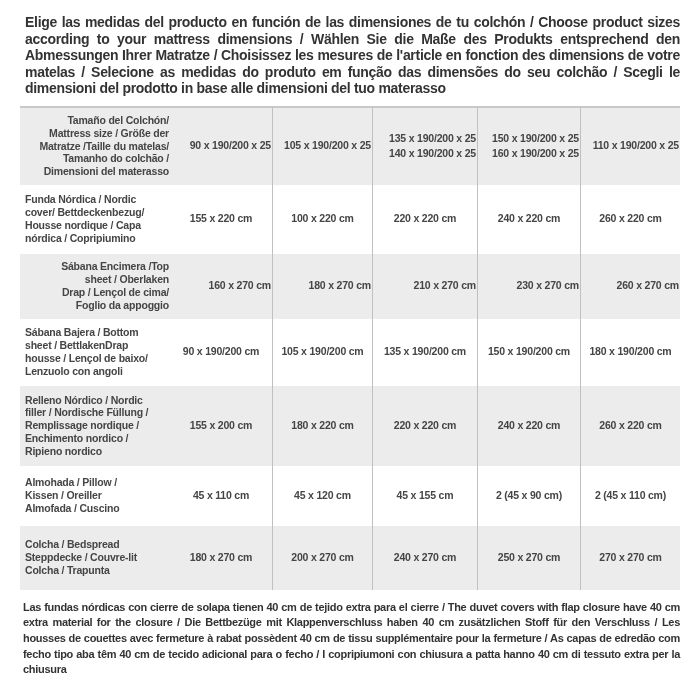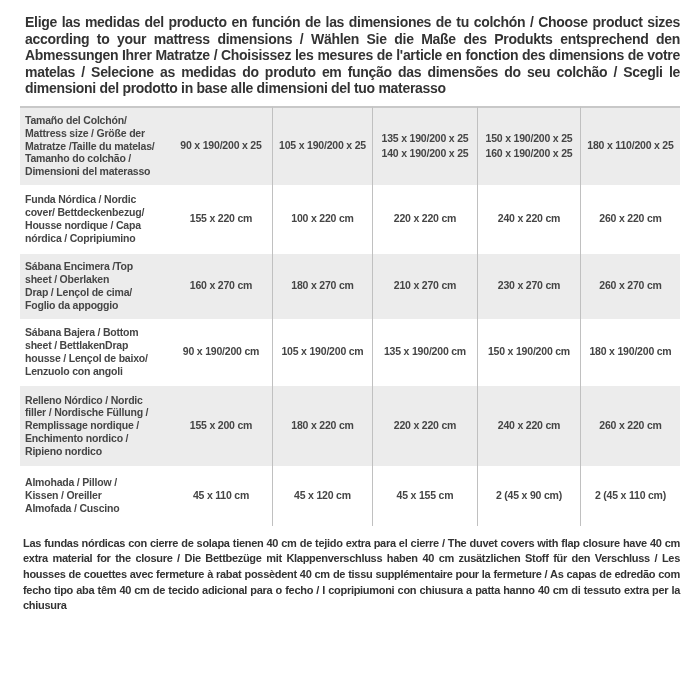--- a/index.html
+++ b/index.html
@@ -52,23 +52,23 @@
     white-space:pre-line;
     line-height:1.22;
   }
   td.size{
     text-align:center;
     white-space:pre-line;
     line-height:1.45;
   }
   td.sep{border-left:1px solid #c0c0c0;}
 
-  tr.r1 td{height:75px;}
+  tr.r1 td{height:75px;text-align:right;}
   tr.r2 td{height:67px;}
-  tr.r3 td{height:63px;}
+  tr.r3 td{height:63px;text-align:right;}
   tr.r4 td{height:65px;}
   tr.r5 td{height:78px;margin-top:38px;}
   tr.r6 td{height:58px;}
   tr.r7 td{height:62px;}
   tr.r8 td{height:64px;}
 
   .note{
     margin:10px 0 0 0;
     padding:0 0 0 3px;
     font-size:11px;
@@ -101,21 +101,21 @@
 Mattress size / Größe der
 Matratze /Taille du matelas/
 Tamanho do colchão /
 Dimensioni del materasso</td>
         <td class="size">90 x 190/200 x 25</td>
         <td class="size sep">105 x 190/200 x 25</td>
         <td class="size sep">135 x 190/200 x 25
 140 x 190/200 x 25</td>
         <td class="size sep">150 x 190/200 x 25
 160 x 190/200 x 25</td>
-        <td class="size sep">180 x 110/200 x 25</td>
+        <td class="size sep">110 x 190/200 x 25</td>
       </tr>
       <tr class="white r2">
         <td class="label">Funda Nórdica /  Nordic
 cover/ Bettdeckenbezug/
 Housse nordique / Capa
 nórdica / Copripiumino</td>
         <td class="size">155 x 220 cm</td>
         <td class="size sep">100 x 220 cm</td>
         <td class="size sep">220 x 220 cm</td>
         <td class="size sep">240 x 220 cm</td>
@@ -158,18 +158,28 @@
       <tr class="white r6">
         <td class="label">Almohada  / Pillow /
 Kissen / Oreiller
 Almofada / Cuscino</td>
         <td class="size">45 x 110 cm</td>
         <td class="size sep">45 x 120 cm</td>
         <td class="size sep">45 x 155 cm</td>
         <td class="size sep">2 (45 x 90 cm)</td>
         <td class="size sep">2 (45 x 110 cm)</td>
       </tr>
+      <tr class="gray r7">
+        <td class="label">Colcha / Bedspread
+Steppdecke / Couvre-lit
+Colcha / Trapunta</td>
+        <td class="size">180 x 270 cm</td>
+        <td class="size sep">200 x 270 cm</td>
+        <td class="size sep">240 x 270 cm</td>
+        <td class="size sep">250 x 270 cm</td>
+        <td class="size sep">270 x 270 cm</td>
+      </tr>
     </tbody>
   </table>
 
   <p class="note">Las fundas nórdicas con cierre de solapa tienen 40 cm de tejido extra para el cierre  / The duvet covers with flap closure have 40 cm extra material for the closure / Die Bettbezüge mit Klappenverschluss haben 40 cm zusätzlichen Stoff für den Verschluss / Les housses de couettes avec fermeture à rabat possèdent 40 cm de tissu supplémentaire pour la fermeture / As capas de edredão com fecho tipo aba têm 40 cm de tecido adicional para o fecho / I copripiumoni con chiusura a patta hanno 40 cm di tessuto extra per la chiusura</p>
 
 </div>
 
 </body></html>

